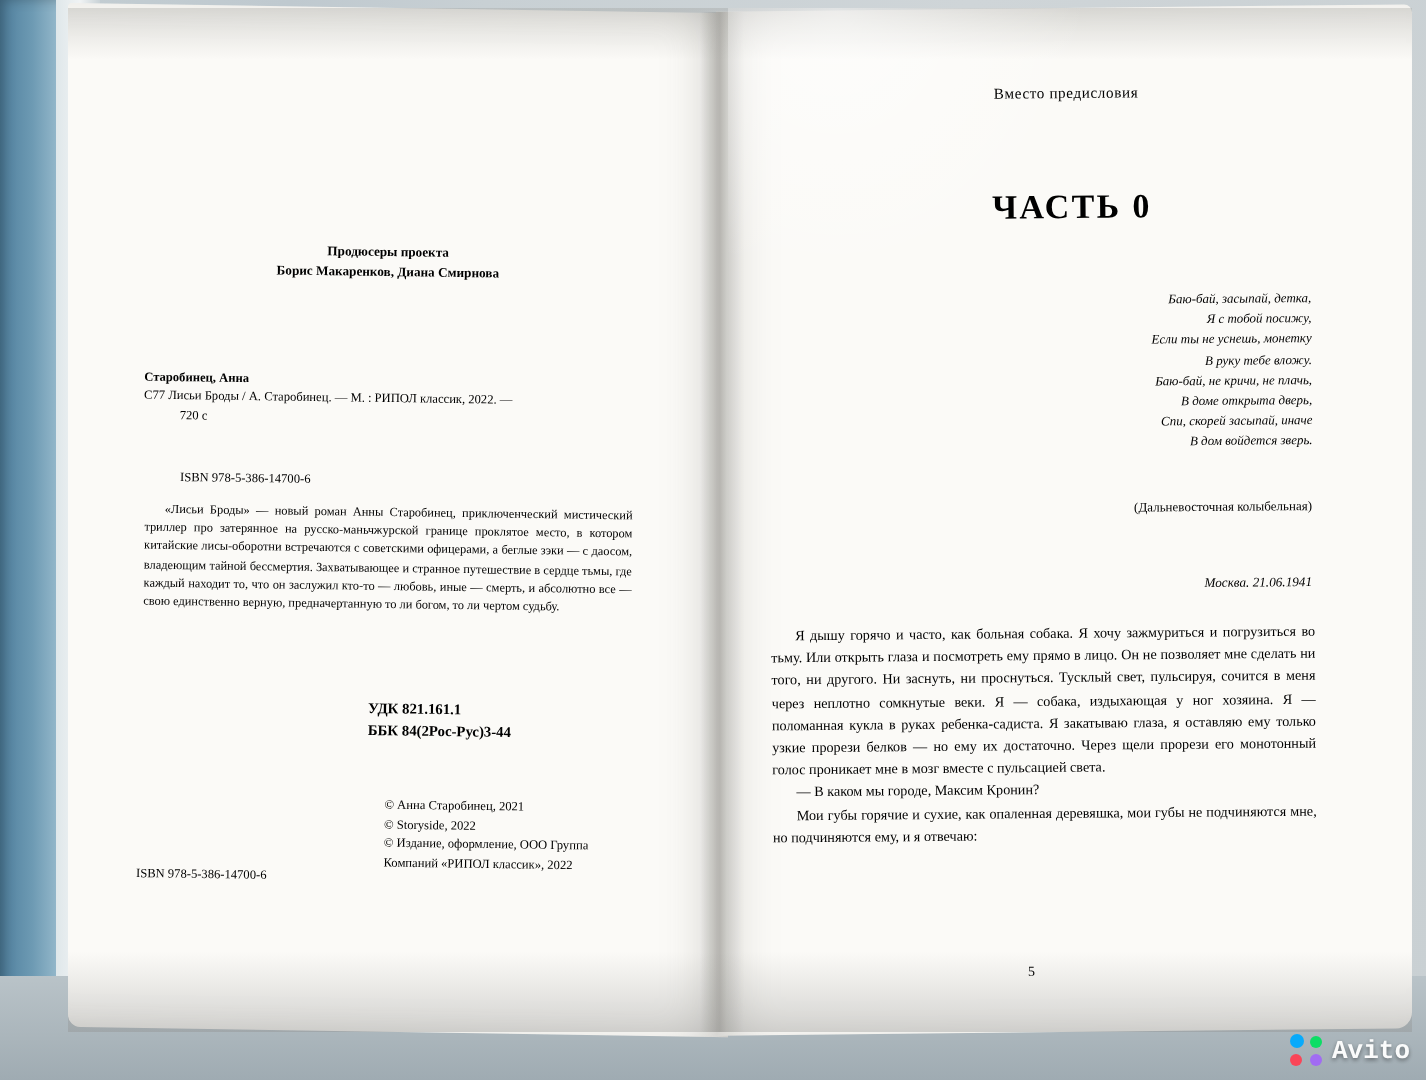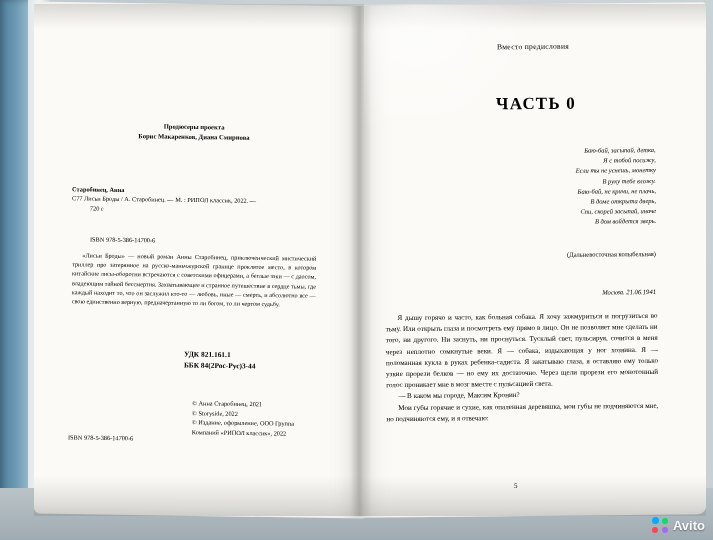--- a/index.html
+++ b/index.html
@@ -257,21 +257,21 @@
   }
 
   
   .watermark {
     position: absolute;
     right: 8px;
     bottom: 6px;
     display: flex;
     align-items: center;
     gap: 4px;
-    font-family: Liberation Sans, sans-serif;
+    font-family: Liberation Mono, monospace;
     font-size: 13px;
     font-weight: bold;
     color: #ffffff;
     text-shadow: 0 1px 2px rgba(0,0,0,0.45);
     opacity: 0.95;
   }
   .wm-dots {
     position: relative;
     width: 17px;
     height: 17px;

